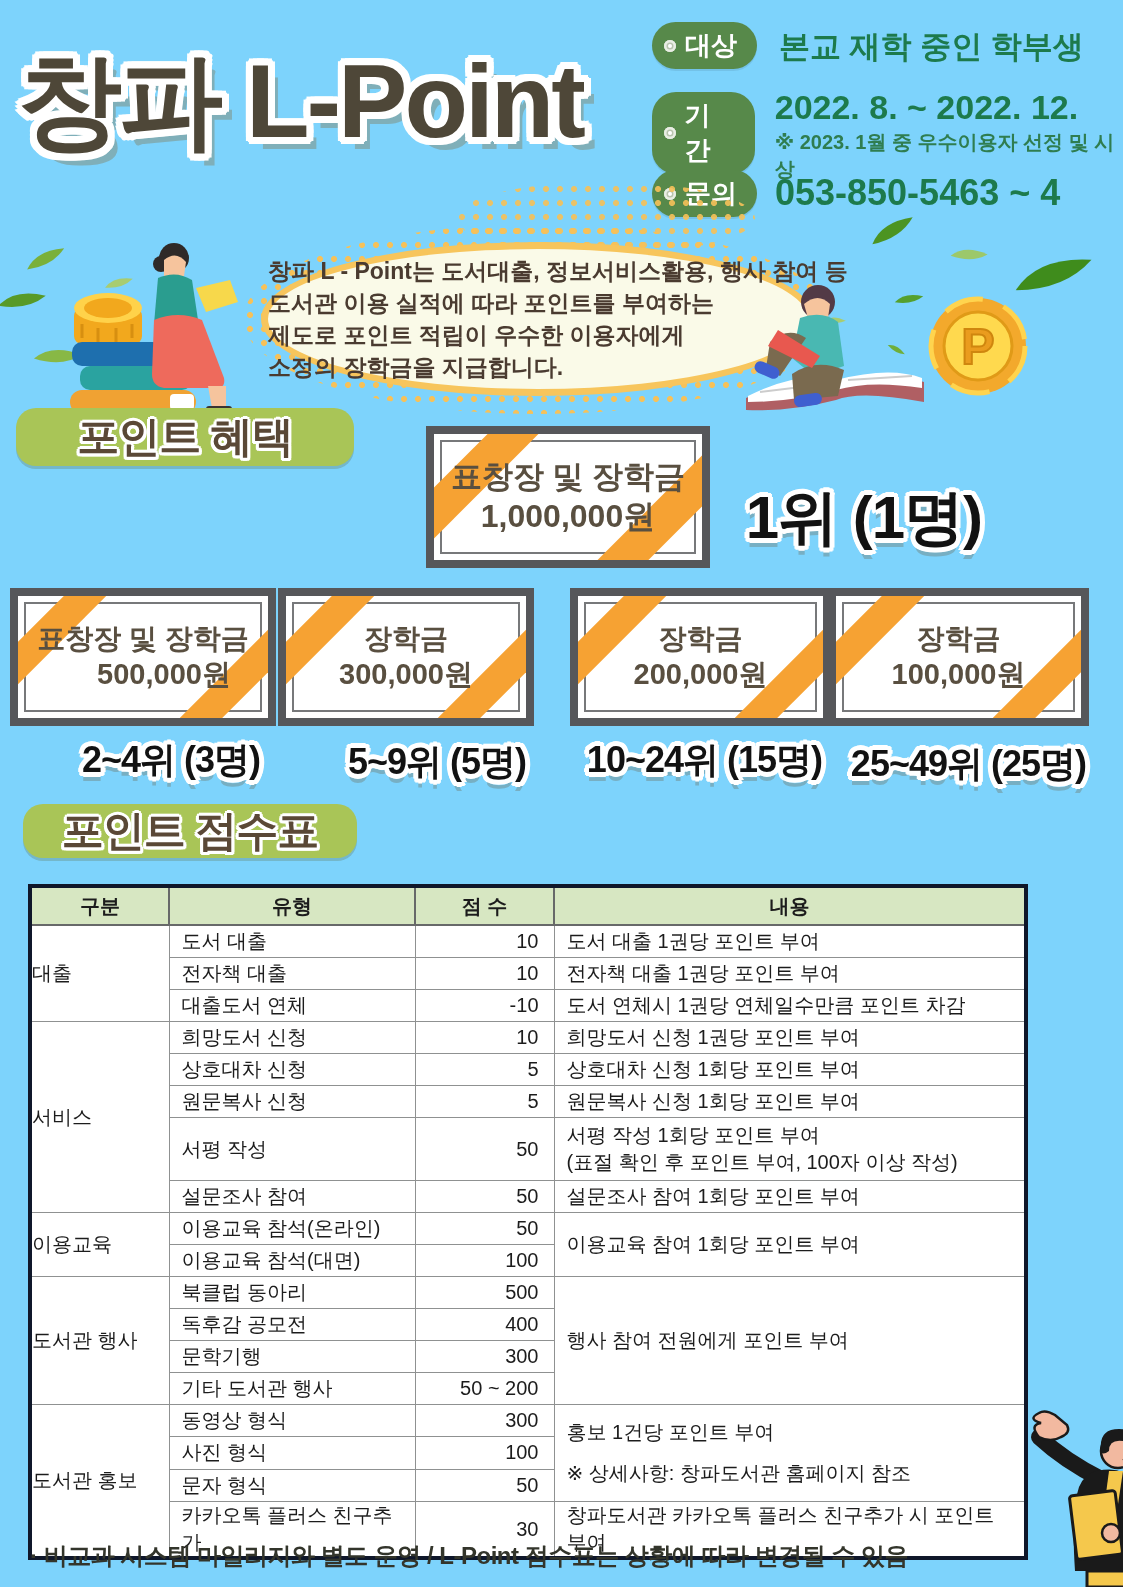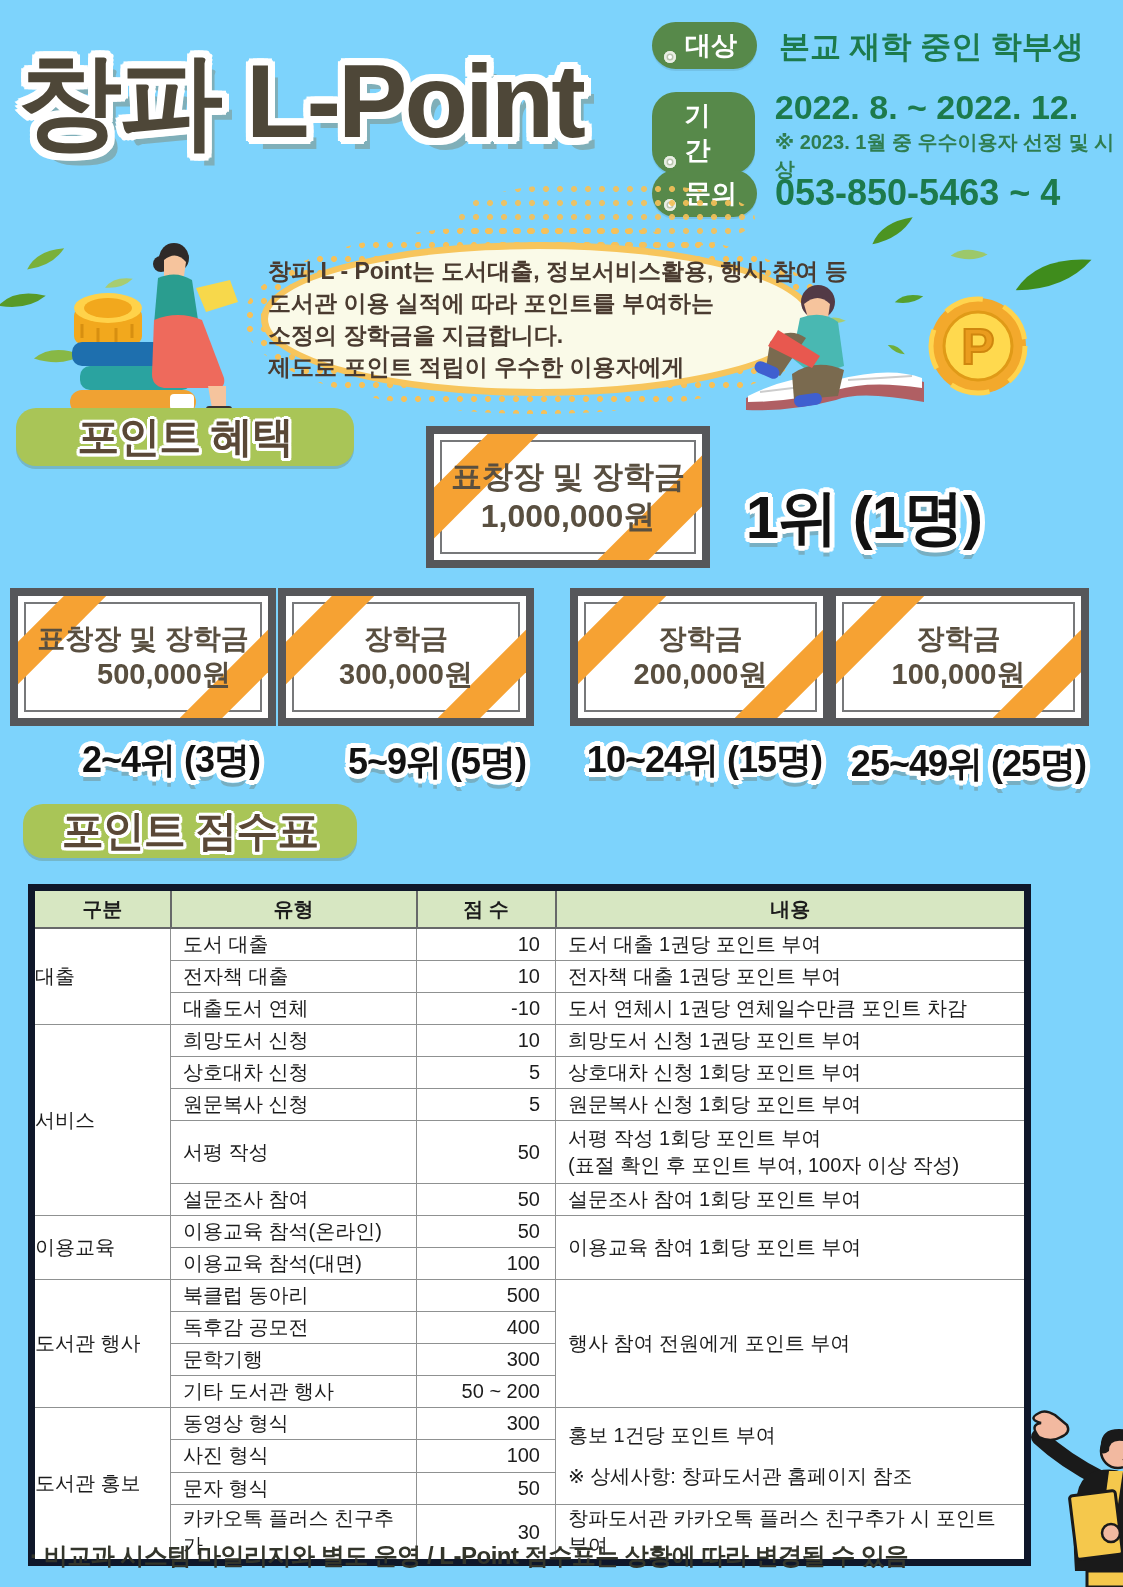--- a/index.html
+++ b/index.html
@@ -26,21 +26,21 @@
     0 9px 0 rgba(110,110,90,0.35); }
 
   
   .title {
     position:absolute; left:18px; top:42px; width:640px;
     font-size:104px; font-weight:900; letter-spacing:-3px;
     color:#4e4738; line-height:1.15;
   }
   .info-row { position:absolute; display:flex; align-items:flex-start; }
   .pill {
-    display:flex; align-items:flex-end; gap:9px;
+    display:flex; align-items:center; gap:9px;
     background:#57894a; border-radius:24px; padding:6px 20px 6px 12px;
     box-shadow:0 2px 0 rgba(0,0,0,0.08);
   }
   .pill .dot { width:12px; height:12px; border-radius:50%; background:#fff;
     box-shadow: inset 0 0 0 2.5px #e9eee4, inset 0 0 0 4px #b9c4ae; }
   .pill .lbl { color:#ffffff; font-size:26px; font-weight:bold; }
   .info-val { color:#1d7a4c; font-weight:900; }
   .info-note { color:#2f7d50; font-weight:bold; font-size:20px; margin-top:2px; }
 
   
@@ -75,21 +75,21 @@
   .rank { position:absolute; text-align:right; color:#121212; font-weight:900;
     letter-spacing:-1px; white-space:nowrap; }
 
   
   .score-table { position:absolute; left:28px; top:884px; border-collapse:collapse;
     background:#ffffff; table-layout:fixed; color:#1c1c1c; }
   .score-table th { background:#d7e7c2; border:2px solid #676969; height:34px;
     font-size:20px; font-weight:bold; }
   .score-table td { border:1.5px solid #8f9191; font-size:20px; height:31px;
     padding:0 12px; }
-  .score-table { border:7px solid #0f172a; }
+  .score-table { border:4px solid #0f172a; }
   td.cat { text-align:left; padding:0; }
   td.score { text-align:right; padding-right:15px; }
   tr.tall td { height:62px; }
   .desc2line div { line-height:27px; }
   .desc-split { vertical-align:middle; }
   .desc-split .inner { display:flex; flex-direction:column; justify-content:space-evenly; height:96px; }
 
   
   .footer-note { position:absolute; left:30px; top:1540px; font-size:24px;
     font-weight:bold; color:#33352b; letter-spacing:-0.5px; }
@@ -133,22 +133,22 @@
     <div style="margin:2px 0 0 18px;">
       <div class="info-val" style="font-size:36px;">053-850-5463 ~ 4</div>
     </div>
   </div>
 
   <div class="halo-top dots"></div>
   <div class="bubble-ring dots">
     <div class="bubble-inner">
       <span>창파 L - Point는 도서대출, 정보서비스활용, 행사 참여 등</span>
       <span>도서관 이용 실적에 따라 포인트를 부여하는</span>
+      <span>제도로 포인트 적립이 우수한 이용자에게</span>
       <span>소정의 장학금을 지급합니다.</span>
-      <span>제도로 포인트 적립이 우수한 이용자에게</span>
     </div>
   </div>
 
   <svg class="leaf" style="left:24px; top:250px; transform:rotate(-18deg);" width="44" height="20" viewBox="0 0 40 16">
       <path d="M1 11 Q14 -3 39 3 Q24 15 1 11 Z" fill="#7ab03a"></path>
     </svg>
   <svg class="leaf" style="left:-4px; top:292px;" width="52" height="20" viewBox="0 0 40 16">
       <path d="M1 11 Q14 -3 39 3 Q24 15 1 11 Z" fill="#589a28"></path>
     </svg>
   <svg class="leaf" style="left:30px; top:348px; transform:rotate(8deg);" width="56" height="20" viewBox="0 0 40 16">

